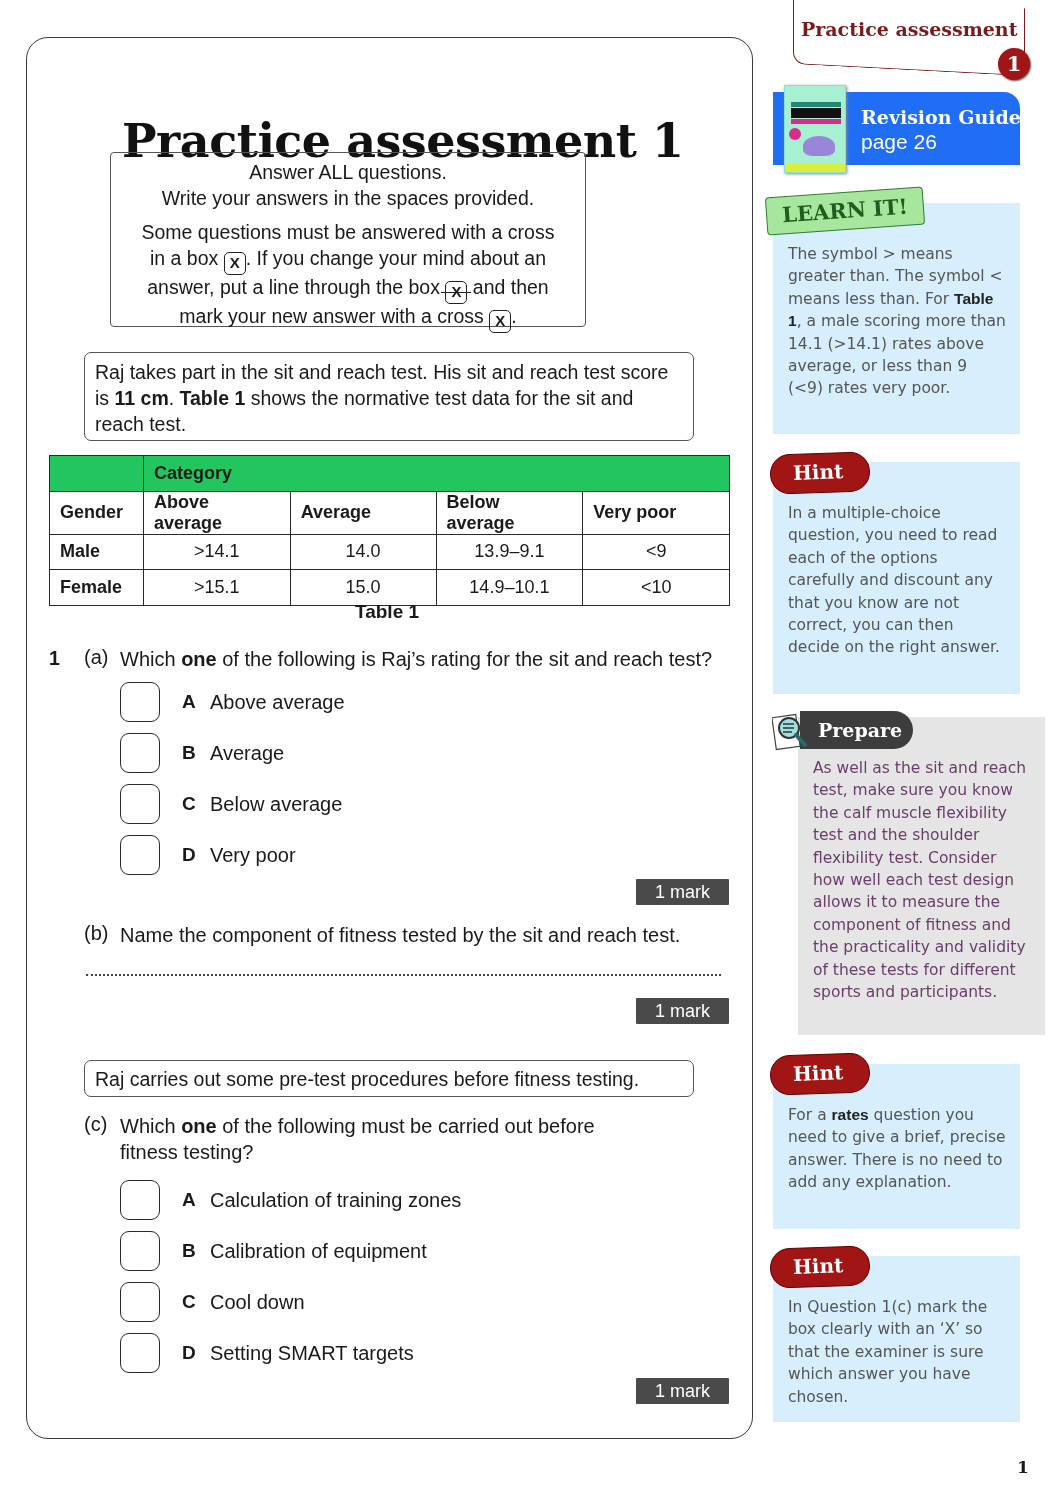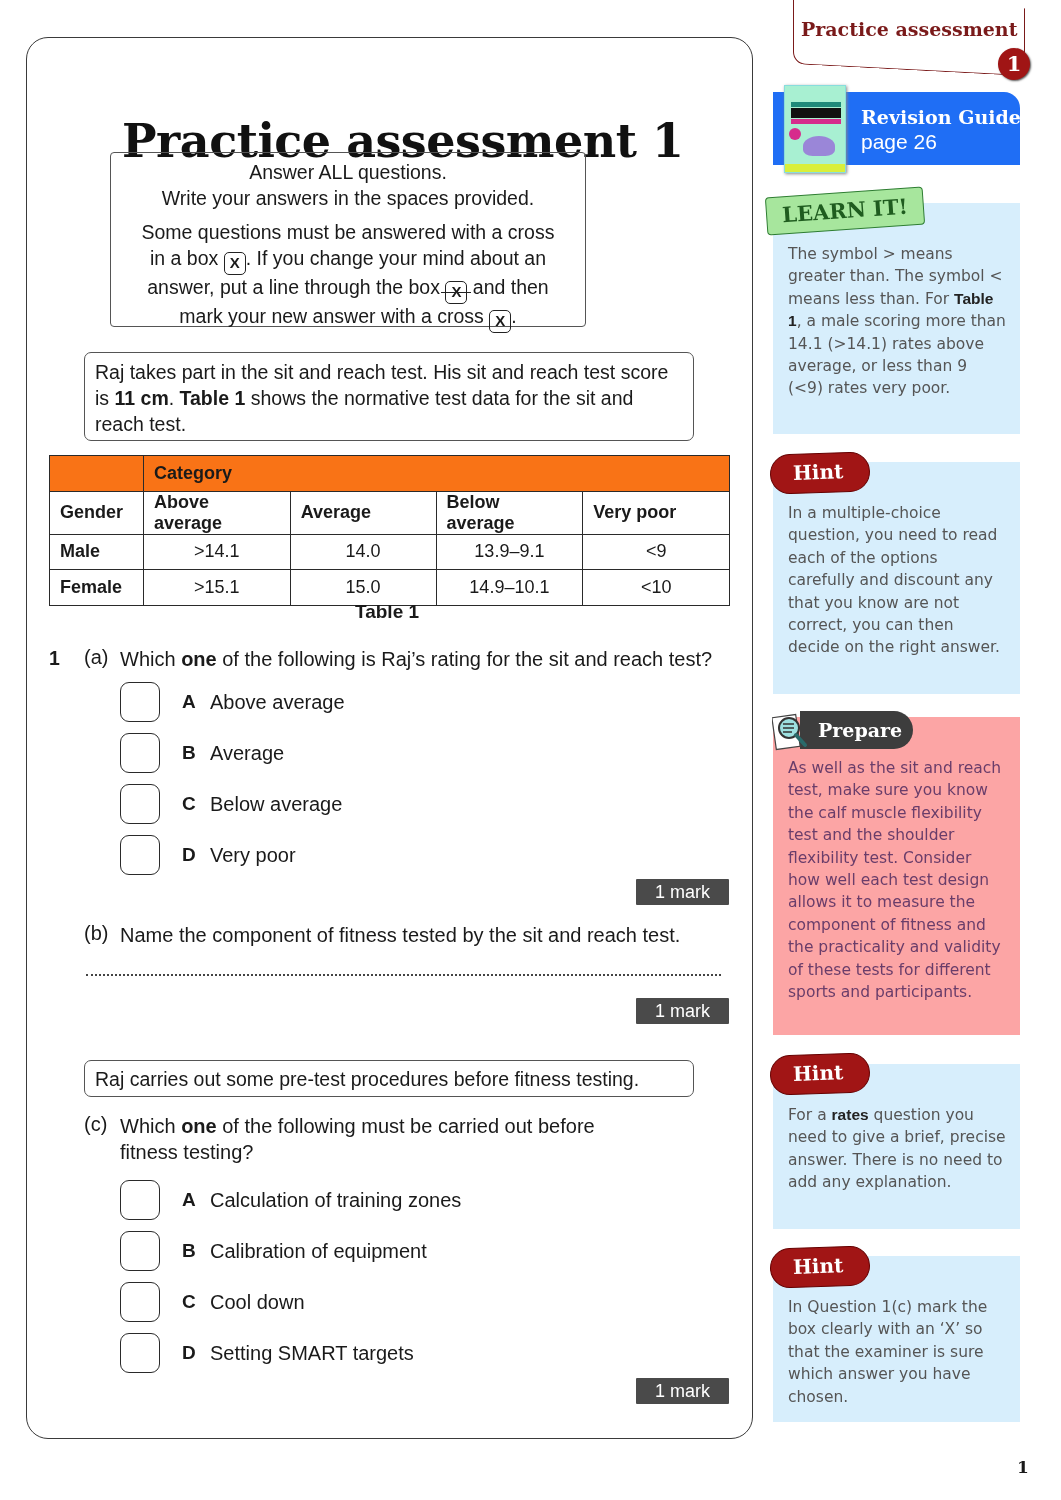--- a/index.html
+++ b/index.html
@@ -22,21 +22,21 @@
   .xbox.struck::after { content: ""; position: absolute; left: -5px; right: -5px; top: 10px; height: 1.5px; background: #222; }
 
   .context-box { position: absolute; border: 1.2px solid #555; border-radius: 7px;
     font-size: 19.5px; line-height: 26px; padding: 6px 10px; color: #1a1a1a; }
   .ctx1 { left: 84px; top: 352px; width: 610px; height: 89px; }
   .ctx2 { left: 84px; top: 1060px; width: 610px; height: 37px; padding-top: 5px; }
 
   table.norms { position: absolute; left: 49px; top: 455px; width: 681px; border-collapse: collapse;
     font-size: 18px; }
   table.norms td { border: 1.5px solid #2a2a2a; height: 35.5px; padding: 0 10px; }
-  table.norms tr.cat td { background: #f97316; }
+  table.norms tr.cat td { background: #22c55e; }
   table.norms td.left { text-align: left; font-weight: bold; }
   table.norms td.c { text-align: center; }
   table.norms tr.heads td { font-weight: bold; text-align: left; }
   .table-caption { position: absolute; left: 355px; top: 601px; font-size: 19px; font-weight: bold; }
 
   .qnum { position: absolute; left: 49px; font-size: 19.5px; font-weight: bold; }
   .qtext { position: absolute; font-size: 20px; line-height: 26px; color: #1a1a1a; }
   .qpart { position: absolute; font-size: 20px; }
 
   .option { position: absolute; left: 120px; height: 40px; display: flex; align-items: center; }
@@ -69,21 +69,21 @@
   .book-cover .badge { position: absolute; left: 4px; top: 42px; width: 12px; height: 12px; border-radius: 50%; background: #d62c8c; }
   .book-cover .figure { position: absolute; left: 18px; top: 50px; width: 32px; height: 20px; border-radius: 50% 50% 30% 30%; background: #9a86d8; }
   .book-cover .footer { position: absolute; left: 0; bottom: 0; width: 100%; height: 8px; background: #d9ef3a; }
   .rev-title { position: absolute; left: 861px; top: 106px; font-family: "DejaVu Serif", serif; font-weight: bold;
     font-size: 19px; color: #fff; }
   .rev-page { position: absolute; left: 861px; top: 130px; font-size: 21px; color: #fff; font-family: Liberation Sans, sans-serif; font-weight: 300; }
 
   .side-panel { position: absolute; left: 773px; width: 247px; font-family: "DejaVu Sans", sans-serif;
     font-size: 15.5px; line-height: 22.4px; color: #555; padding: 0 14px 0 15px; }
   .panel-blue { background: #d7eefc; }
-  .panel-pink { background: #fca5a5; color: #6a3d6a; }
+  .panel-pink { background: #e5e5e5; color: #6a3d6a; margin-left: 25px; }
   .side-panel b { color: #222; font-family: "Liberation Sans", sans-serif; }
 
   .learn-tag { position: absolute; left: 766px; top: 192px; width: 158px; height: 38px; background: #a7e69d;
     border: 1.5px solid #2e7d32; border-radius: 4px; transform: rotate(-4deg);
     font-family: "DejaVu Serif", serif; font-weight: bold; font-size: 21px; color: #1f5c1f; text-align: center; line-height: 36px; }
 
   .hint-tag { position: absolute; left: 770px; width: 100px; height: 40px; background: #a11515;
     border-radius: 20px; border: 1.5px solid #600; color: #fff; font-family: "DejaVu Serif", serif;
     font-weight: bold; font-size: 20px; line-height: 36px; padding-left: 22px; transform: rotate(-2deg); }
 

